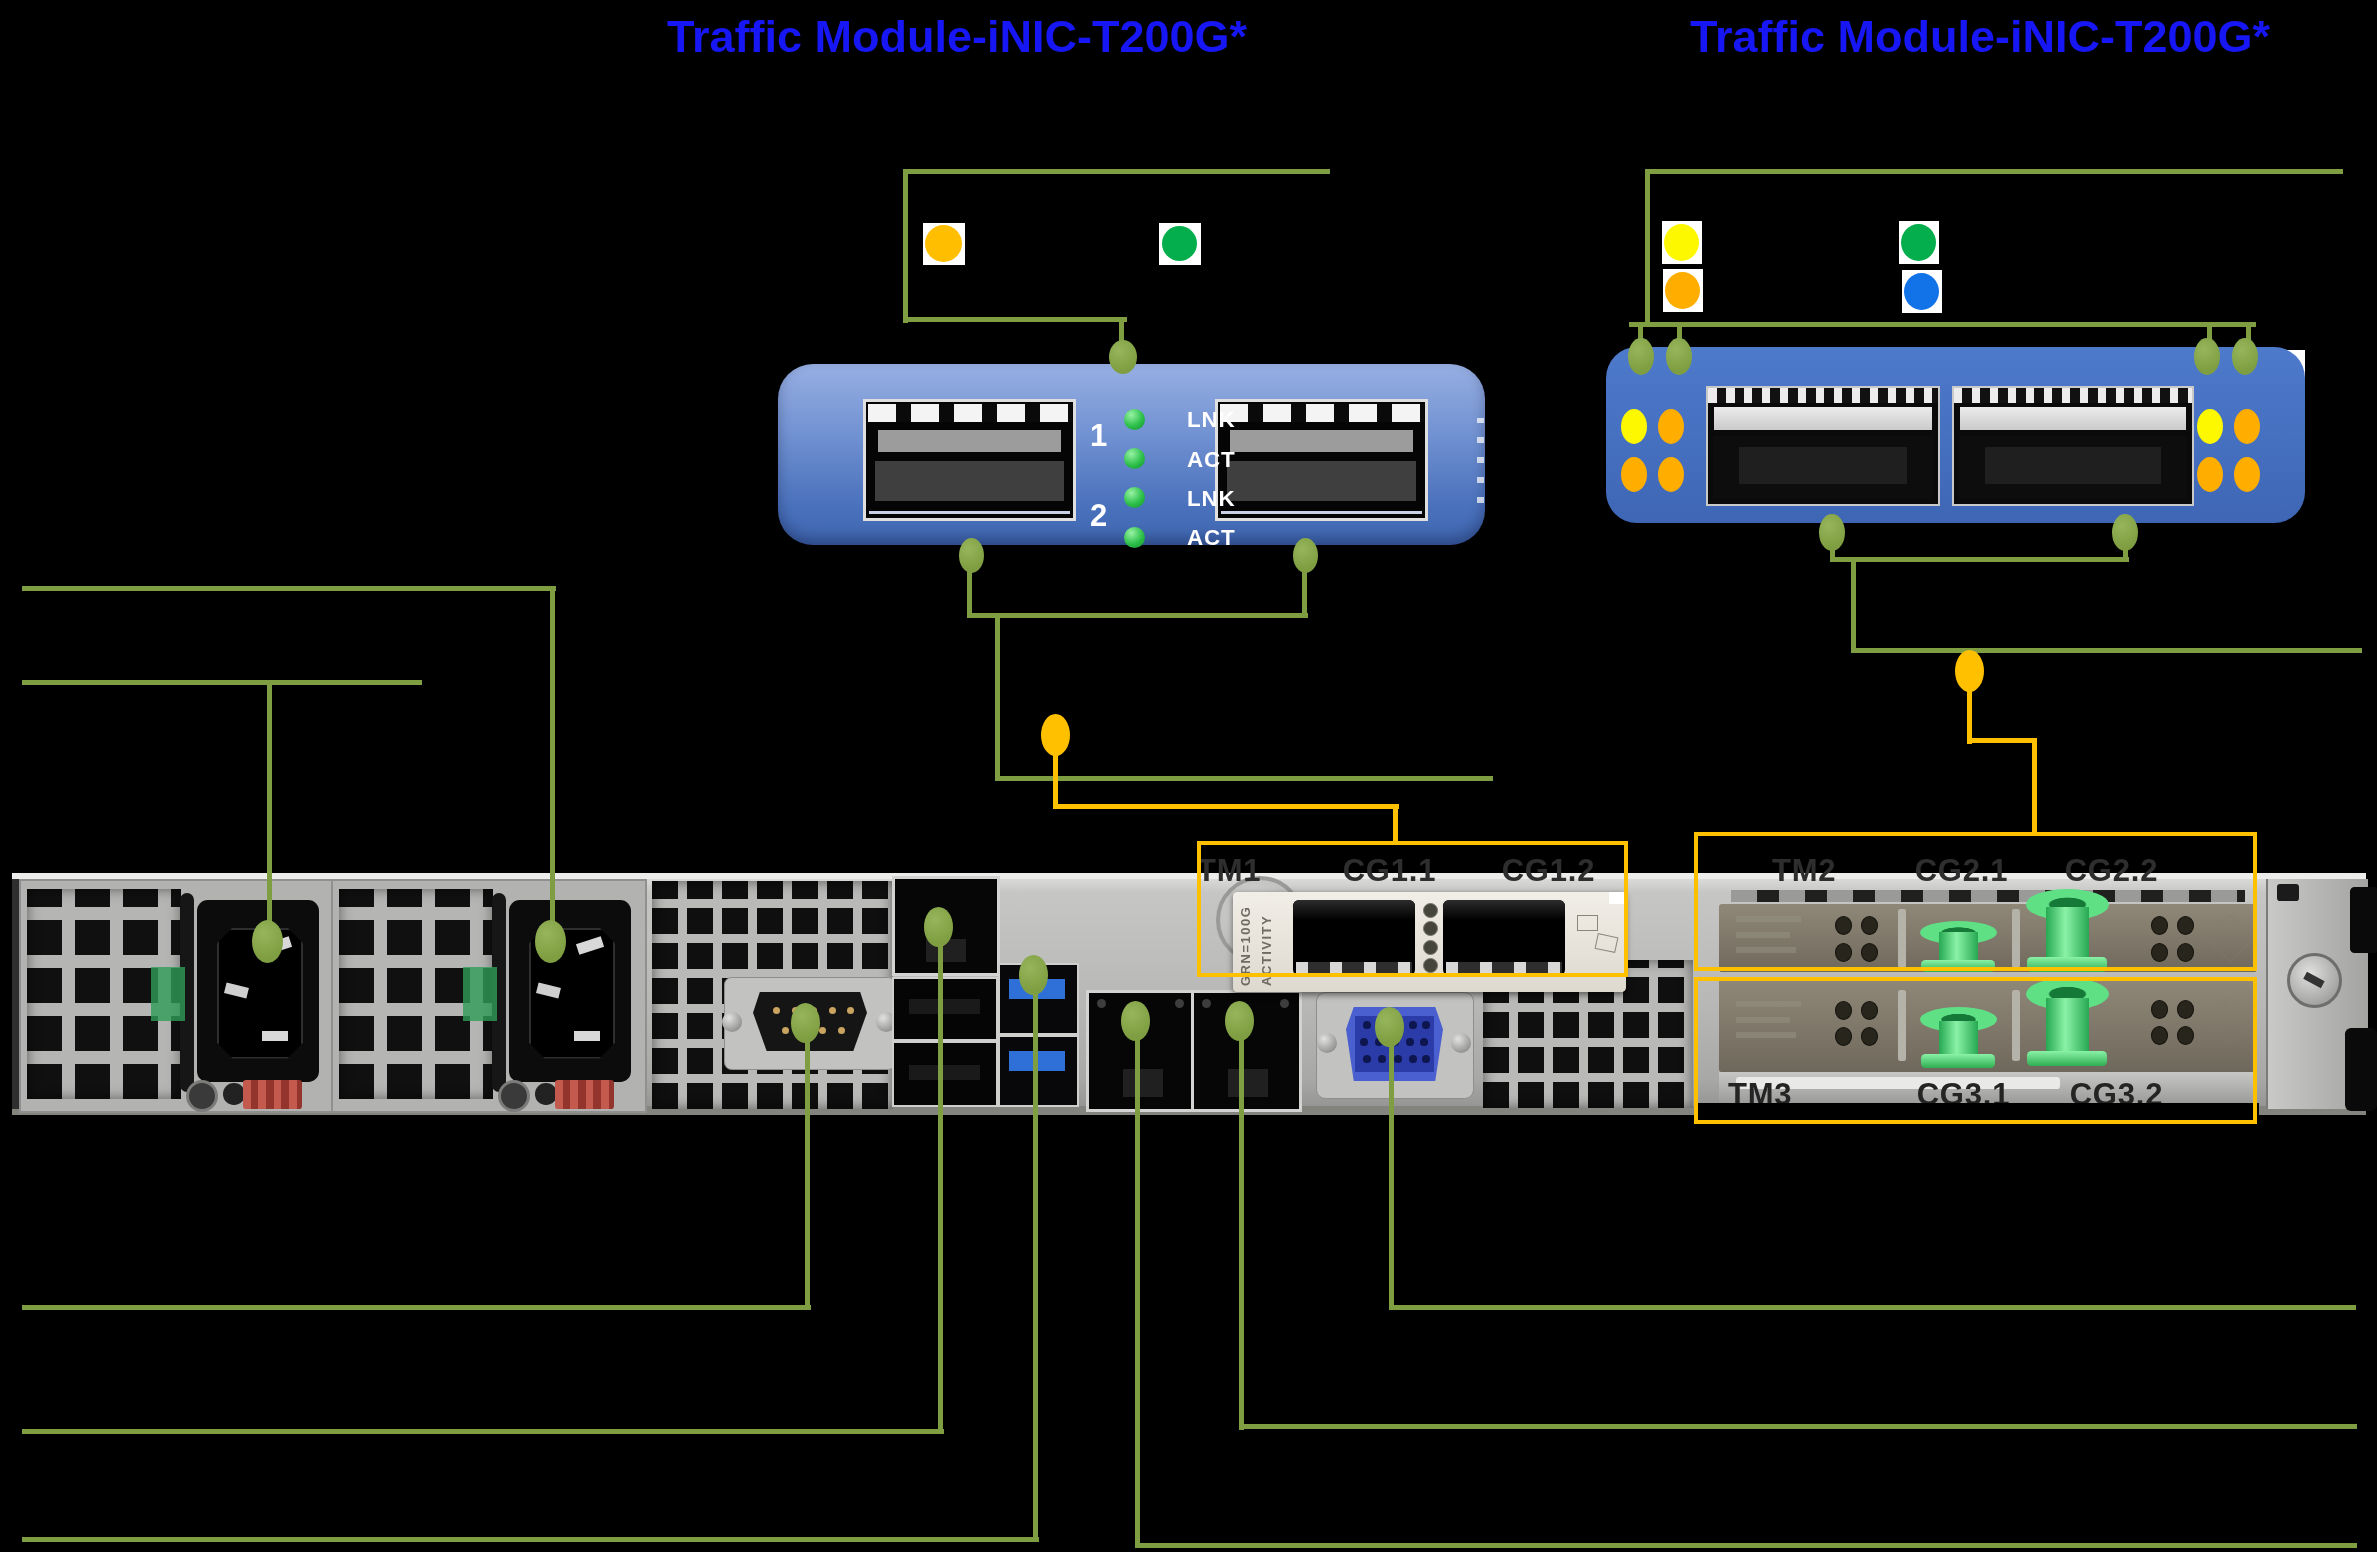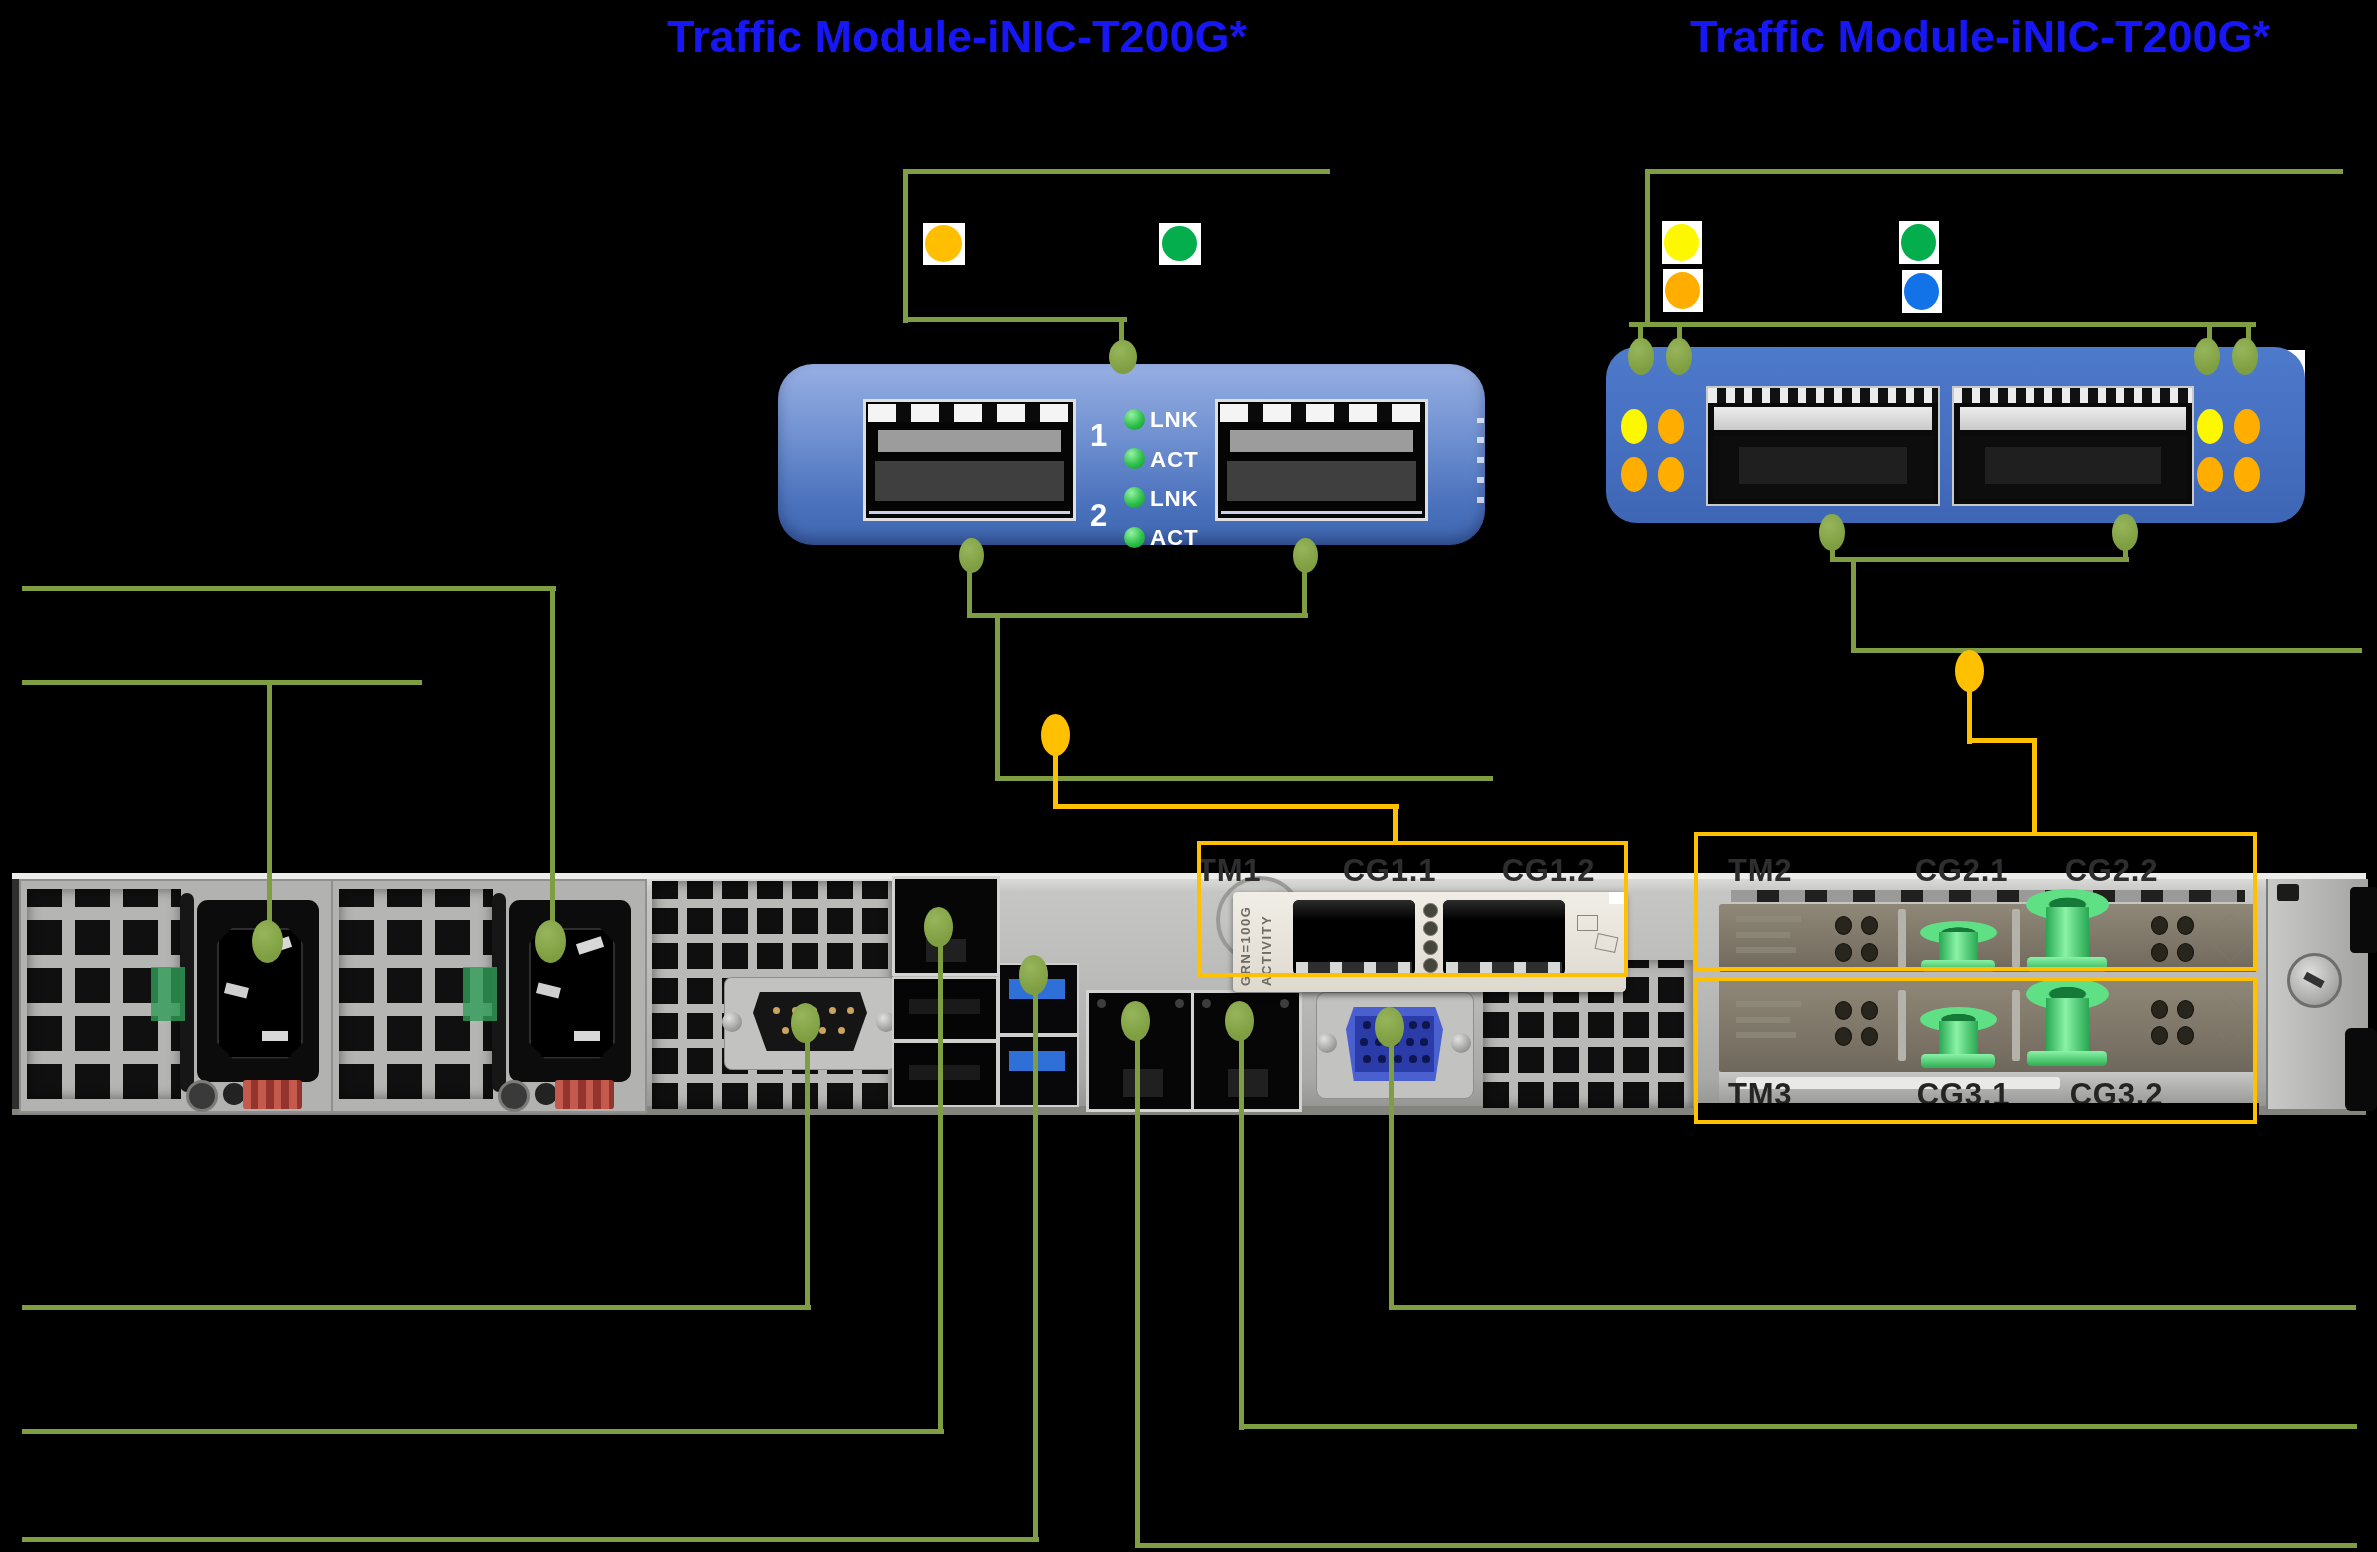--- a/index.html
+++ b/index.html
@@ -21,21 +21,21 @@
   .lteeth{position:absolute;top:1.5px;left:1.5px;right:1.5px;height:18.5px;background:repeating-linear-gradient(90deg,#f4f4f4 0 28px,#0a0a0a 28px 43px);}
   .lbar{position:absolute;top:28px;left:12.3px;right:12.3px;height:21.6px;background:#9c9c9c;}
   .lbody{position:absolute;top:59px;left:9.3px;right:9.3px;height:40px;background:#3f3f3f;}
   .lbot{position:absolute;bottom:3.9px;left:3.1px;right:3.1px;height:3.1px;background:#c9d2e6;}
   .rcage{position:absolute;background:#0a0a0a;border:2.3px solid #c9c9c9;}
   .rteeth{position:absolute;top:0;left:0;right:0;height:15.4px;background:repeating-linear-gradient(90deg,#ececec 0 8.5px,#111 8.5px 18px);}
   .rbar{position:absolute;top:18.5px;left:6.2px;right:6.2px;height:23px;background:linear-gradient(#ececec,#cacaca);}
   .rbody{position:absolute;top:48px;left:4.6px;right:4.6px;bottom:4.6px;background:#0d0d0d;}
   .rinner{position:absolute;top:59px;left:31px;right:31px;height:37px;background:#1f1f1f;}
   .led{position:absolute;border-radius:50%;background:radial-gradient(circle at 35% 28%, #97f2a4, #2DC04A 55%, #149032);}
-  .ledtxt{position:absolute;color:#fff;font-weight:bold;font-size:22.4px;letter-spacing:0.8px;}
+  .ledtxt{position:absolute;color:#fff;font-weight:bold;font-size:22.4px;letter-spacing:0.8px;margin-left:37px;}
   .lednum{position:absolute;color:#fff;font-weight:bold;font-size:31px;}
   .oled{position:absolute;border-radius:50%;}
   .grid{position:absolute;background-image:repeating-linear-gradient(90deg,#0f0f0f 0 26px,#b9b9b7 26px 35px),repeating-linear-gradient(0deg,#0f0f0f 0 26px,#b9b9b7 26px 35px);background-blend-mode:lighten;box-shadow:inset 0 0 14px rgba(0,0,0,.55);z-index:6;}
   .psu{position:absolute;background:#b2b2b0;border:2.3px solid #909090;z-index:6;}
   .psugrille{position:absolute;background-image:repeating-linear-gradient(90deg,#101010 0 35px,#b5b5b3 35px 48px),repeating-linear-gradient(0deg,#101010 0 35px,#b5b5b3 35px 48px);background-blend-mode:lighten;box-shadow:inset 0 0 12.3px rgba(0,0,0,.5);}
   .rj45{position:absolute;background:#060606;border:3.1px solid #d3d3d1;z-index:7;}
   .rjtab{position:absolute;background:#202020;}
   .pin{position:absolute;border-radius:50%;}
   .dgdot{position:absolute;width:15.4px;height:17px;border-radius:50%;background:#28251c;border:1.5px solid #15130e;}
   .cap{position:absolute;border-radius:50%;background:radial-gradient(ellipse at 50% 50%, #157a38 0 30%, #5fe085 33% 72%, #27a852 75% 100%);}
@@ -392,21 +392,21 @@
       <div class="abs" style="left:14px;top:20px;width:20px;height:7.7px;background:#333;transform:rotate(28deg);"></div>
     </div>
     <div class="abs" style="left:9.3px;top:4.6px;width:21.6px;height:17px;background:#1b1b1b;border-radius:3.1px;"></div>
   </div>
   <div class="abs" style="left:2350px;top:887px;width:28px;height:66px;background:#0a0a0a;border-radius:4.6px;z-index:7;"></div>
   <div class="abs" style="left:2345px;top:1028px;width:32px;height:83px;background:#0a0a0a;border-radius:6.2px;z-index:7;"></div>
 
   <div class="tmlabel" style="left:1197px;top:853px;width:100px;">TM1</div>
   <div class="tmlabel" style="left:1316px;top:853px;width:147px;text-align:center;">CG1.1</div>
   <div class="tmlabel" style="left:1475px;top:853px;width:147px;text-align:center;">CG1.2</div>
-  <div class="tmlabel" style="left:1728px;top:853px;width:108px;">TM2</div>
+  <div class="tmlabel" style="left:1772px;top:853px;width:108px;">TM2</div>
   <div class="tmlabel" style="left:1888px;top:853px;width:147px;text-align:center;">CG2.1</div>
   <div class="tmlabel" style="left:2038px;top:853px;width:147px;text-align:center;">CG2.2</div>
   <div class="tmlabel" style="left:1728px;top:1077px;width:108px;color:#242424;">TM3</div>
   <div class="tmlabel" style="left:1890px;top:1077px;width:147px;text-align:center;color:#242424;">CG3.1</div>
   <div class="tmlabel" style="left:2043px;top:1077px;width:147px;text-align:center;color:#242424;">CG3.2</div>
 
   <div class="abs" style="left:1694px;top:1103px;width:565px;height:26px;background:#000;z-index:34;"></div>
 
   <div class="ybox" style="left:1197px;top:841px;width:423px;height:128px;"></div>
   <div class="ybox" style="left:1694px;top:832px;width:555px;height:131px;"></div>

